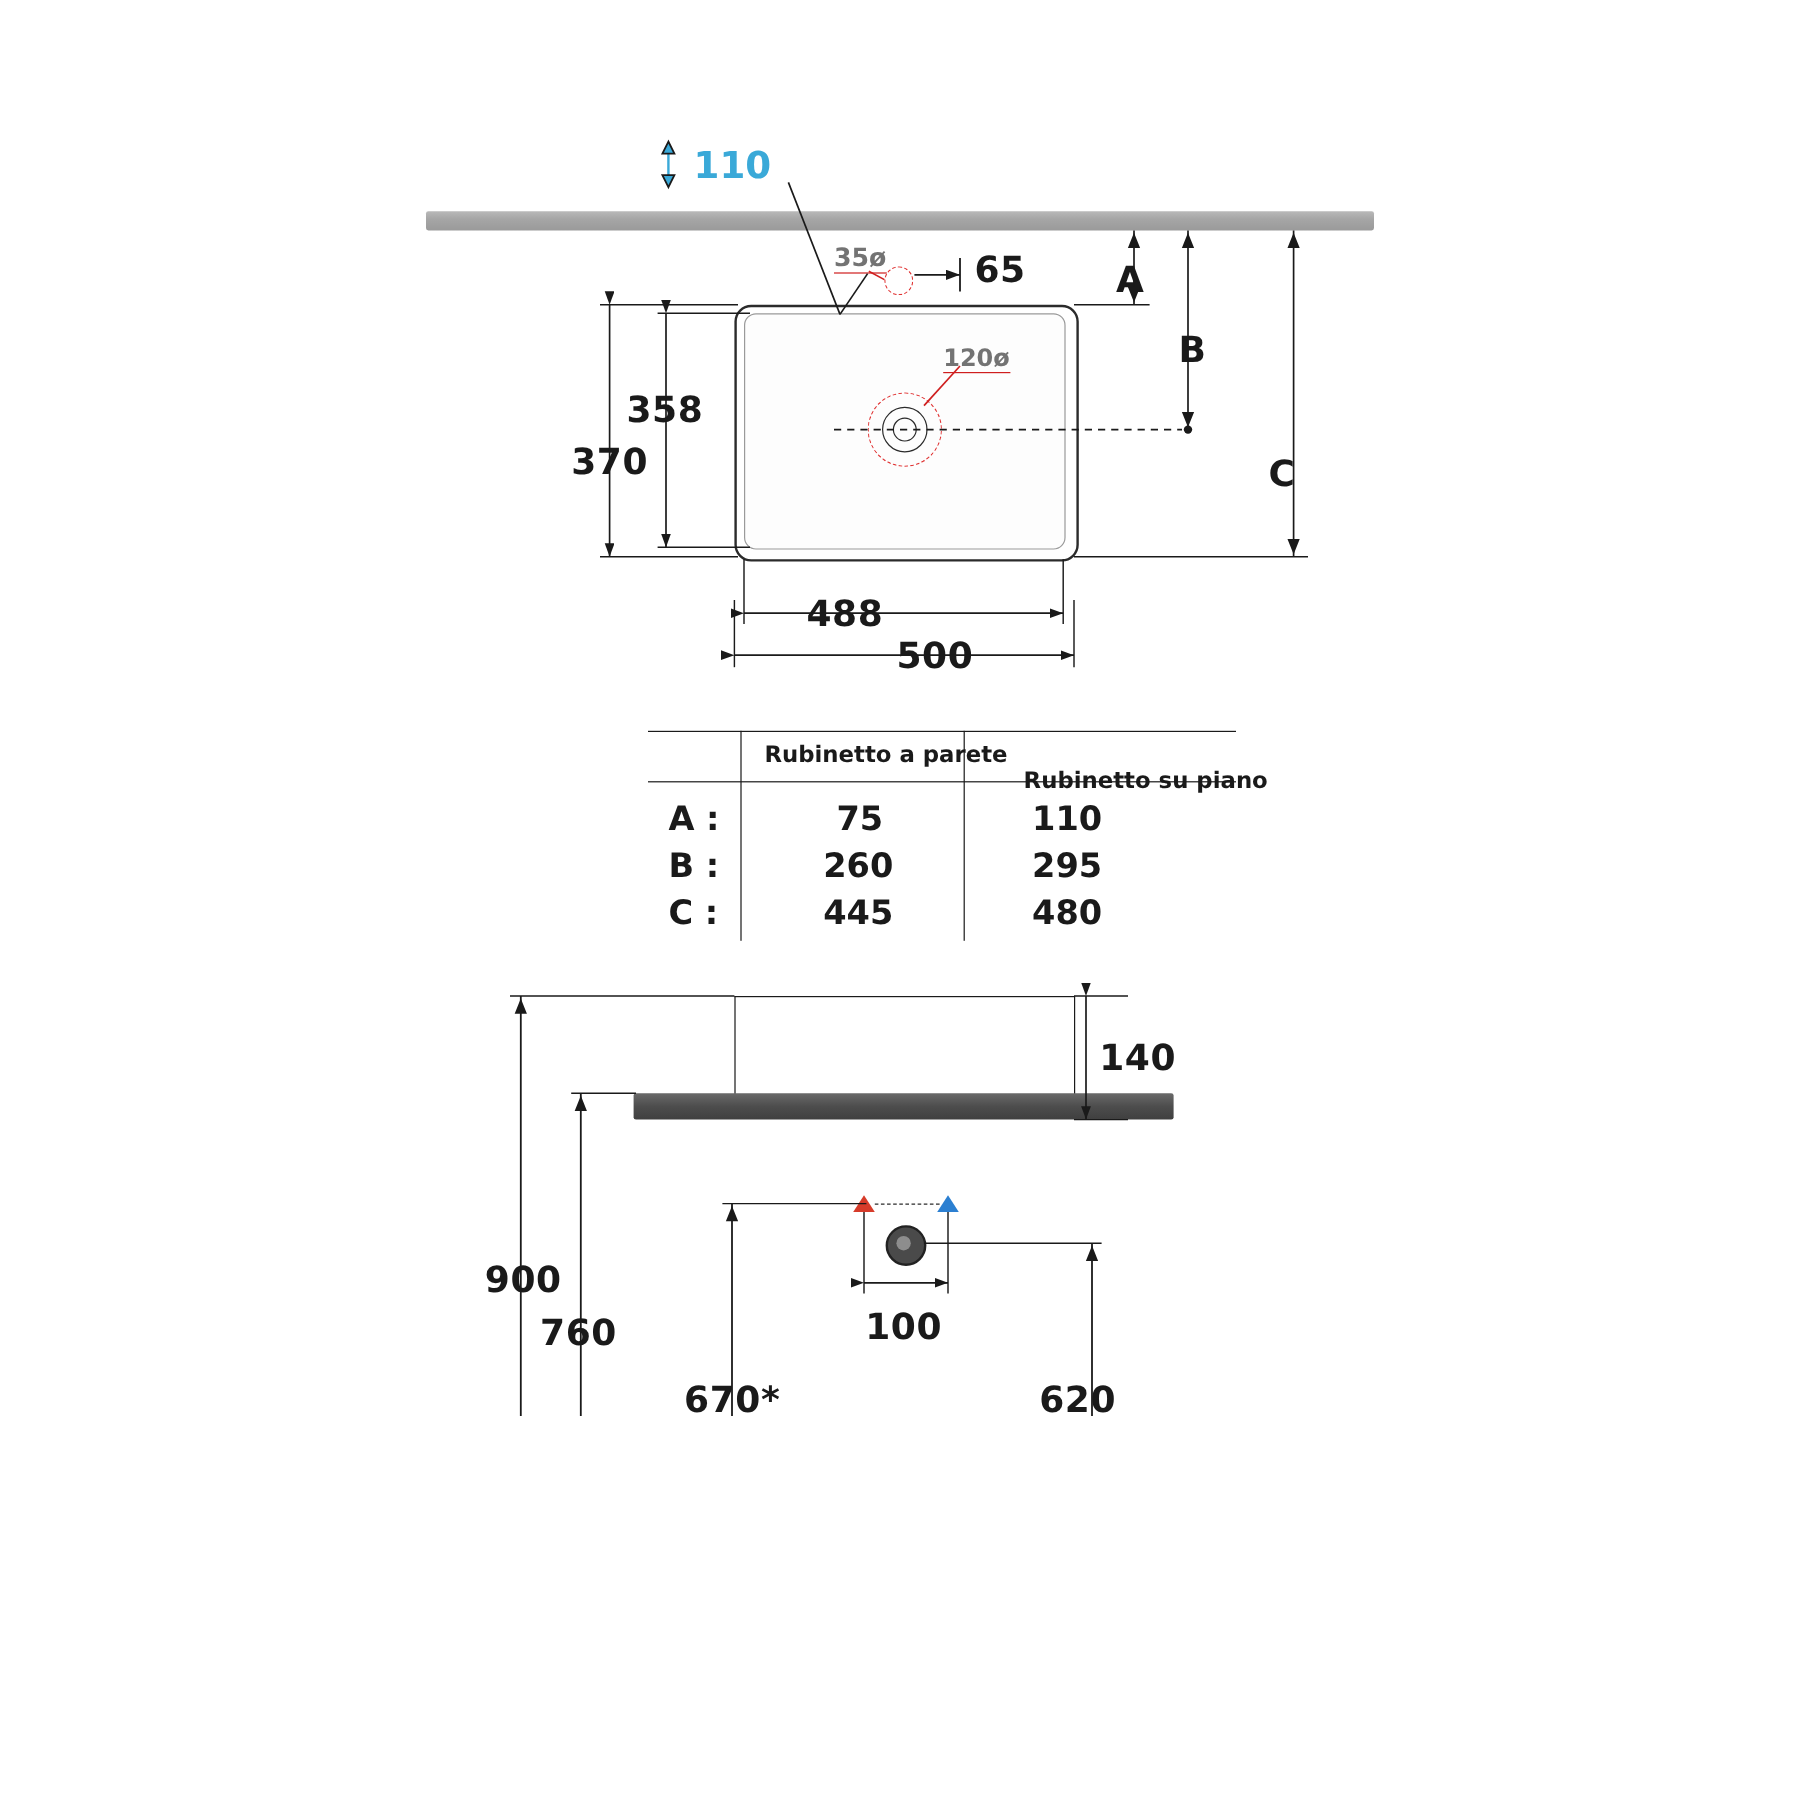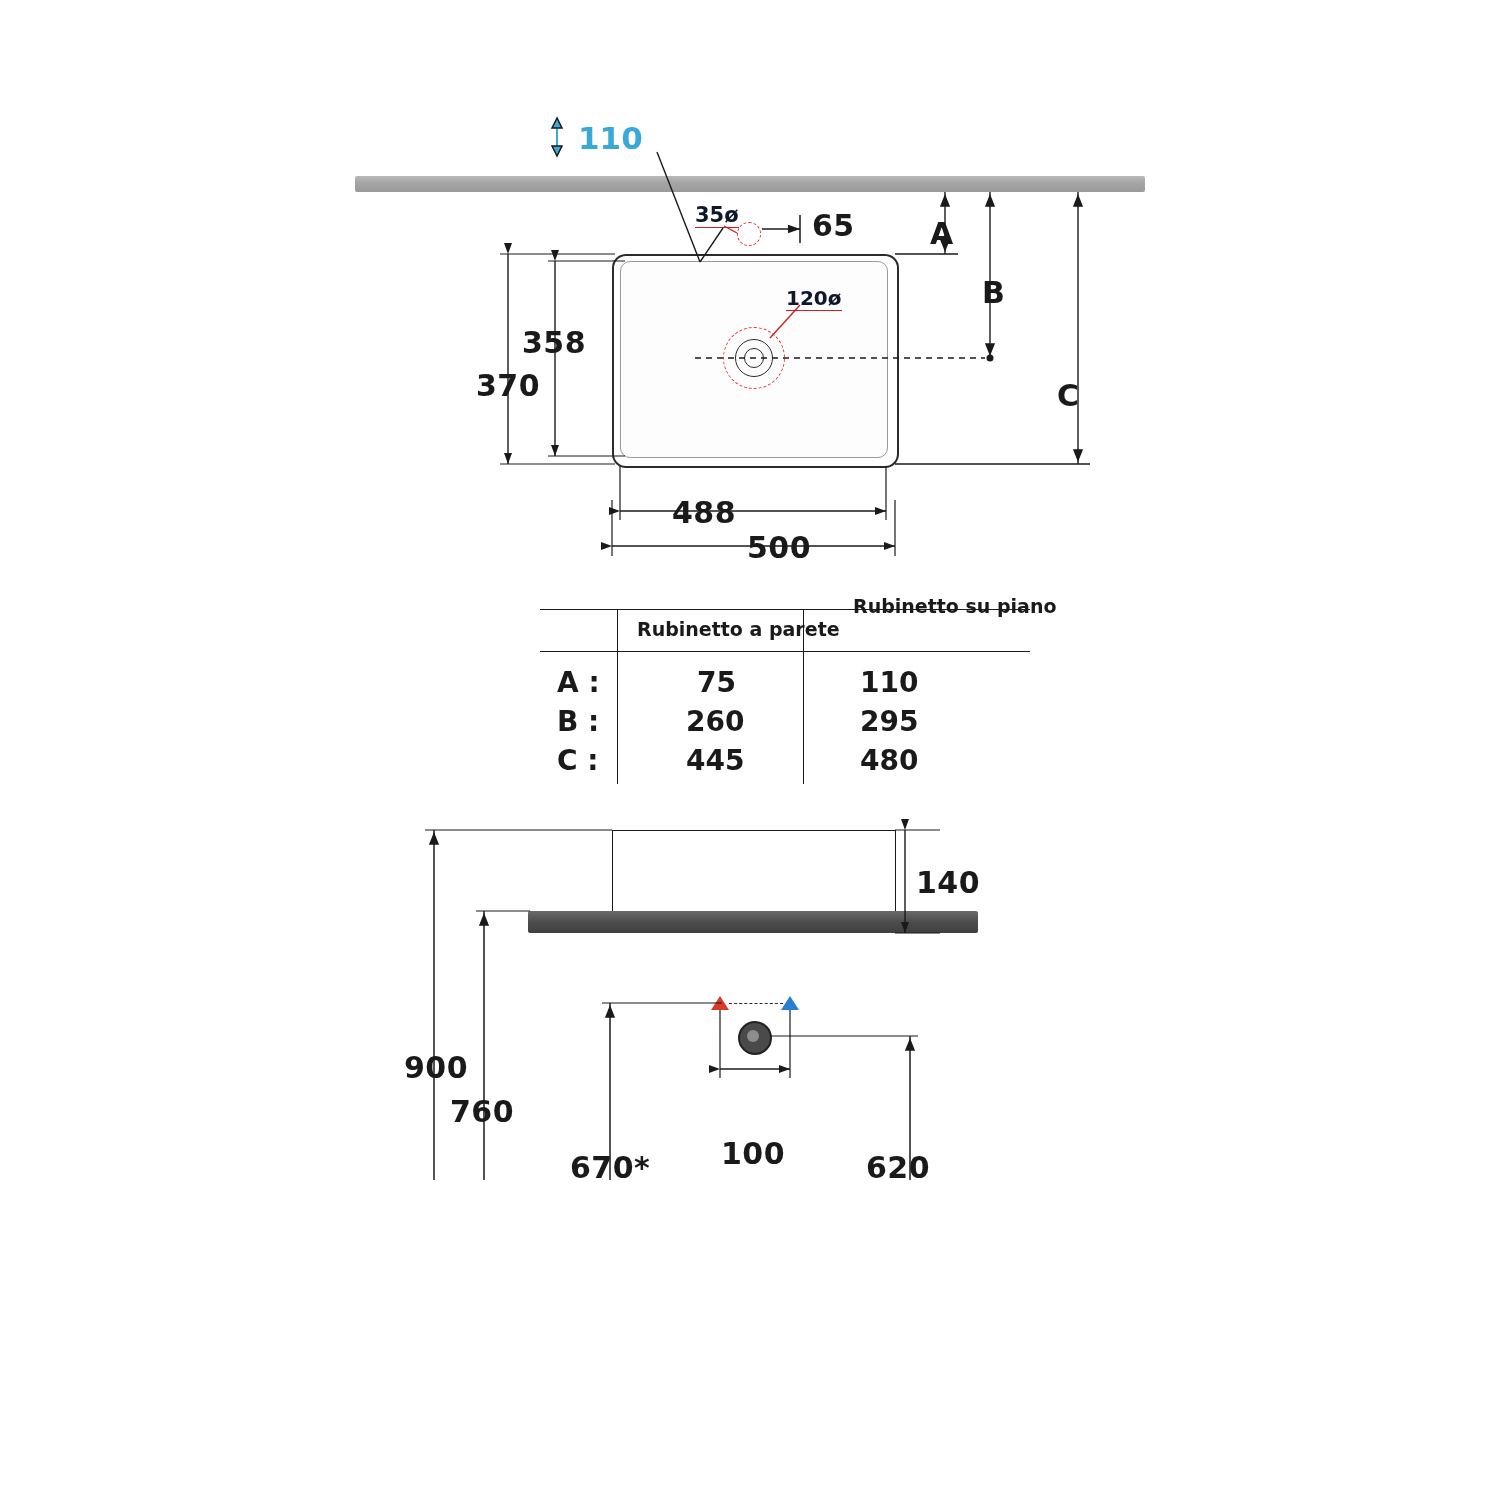--- a/index.html
+++ b/index.html
@@ -41,21 +41,21 @@
     font-size: 30px;
     font-weight: 700;
     color: #1a1a1a;
     letter-spacing: 0.5px;
     white-space: nowrap;
   }
   .num-sm {
     position: absolute;
     font-size: 21px;
     font-weight: 700;
-    color: #0f172a;
+    color: #737373;
     white-space: nowrap;
   }
   .lbl {
     position: absolute;
     font-size: 30px;
     font-weight: 700;
     color: #1a1a1a;
     white-space: nowrap;
   }
   .tbl-head {
@@ -184,21 +184,21 @@
   <div class="lbl" style="left:930px; top:216px;">A</div>
   <div class="lbl" style="left:982px; top:275px;">B</div>
   <div class="lbl" style="left:1057px; top:378px;">C</div>
 
   <div class="num" style="left:522px; top:325px;">358</div>
   <div class="num" style="left:476px; top:368px;">370</div>
   <div class="num" style="left:672px; top:495px;">488</div>
   <div class="num" style="left:747px; top:530px;">500</div>
 
   <div class="tbl-head" style="left:637px; top:618px;">Rubinetto a parete</div>
-  <div class="tbl-head" style="left:818px; top:595px;padding-left:35px;">Rubinetto su piano</div>
+  <div class="tbl-head" style="left:818px; top:640px;padding-left:35px;">Rubinetto su piano</div>
 
   <div class="tbl-cell" style="left:557px; top:666px;">A :</div>
   <div class="tbl-cell" style="left:557px; top:705px;">B :</div>
   <div class="tbl-cell" style="left:557px; top:744px;">C :</div>
 
   <div class="tbl-cell" style="left:697px; top:666px;">75</div>
   <div class="tbl-cell" style="left:686px; top:705px;">260</div>
   <div class="tbl-cell" style="left:686px; top:744px;">445</div>
 
   <div class="tbl-cell" style="left:860px; top:666px;">110</div>
@@ -221,21 +221,21 @@
   <div class="tri-red" style="left:711px; top:996px;"></div>
   <div class="tri-blue" style="left:781px; top:996px;"></div>
   <div class="dashed-h" style="left:729px; top:1003px; width:54px;"></div>
 
   <div class="drain-side" style="left:738px; top:1021px; width:30px; height:30px;"></div>
   <div class="drain-side-inner" style="left:747px; top:1030px; width:12px; height:12px;"></div>
 
   <div class="num" style="left:916px; top:865px;">140</div>
   <div class="num" style="left:404px; top:1050px;">900</div>
   <div class="num" style="left:450px; top:1094px;">760</div>
-  <div class="num" style="left:721px; top:1136px;">100</div>
+  <div class="num" style="left:721px; top:1089px;">100</div>
   <div class="num" style="left:570px; top:1150px;">670*</div>
   <div class="num" style="left:866px; top:1150px;">620</div>
 
 
   <svg class="overlay" viewBox="0 0 1500 1500">
     <defs>
       <marker id="ah" markerWidth="10" markerHeight="10" refX="9" refY="3.2" orient="auto">
         <path d="M0,0 L9,3.2 L0,6.4 z" fill="#1a1a1a"></path>
       </marker>
       <marker id="ahs" markerWidth="9" markerHeight="9" refX="8" refY="2.9" orient="auto">

